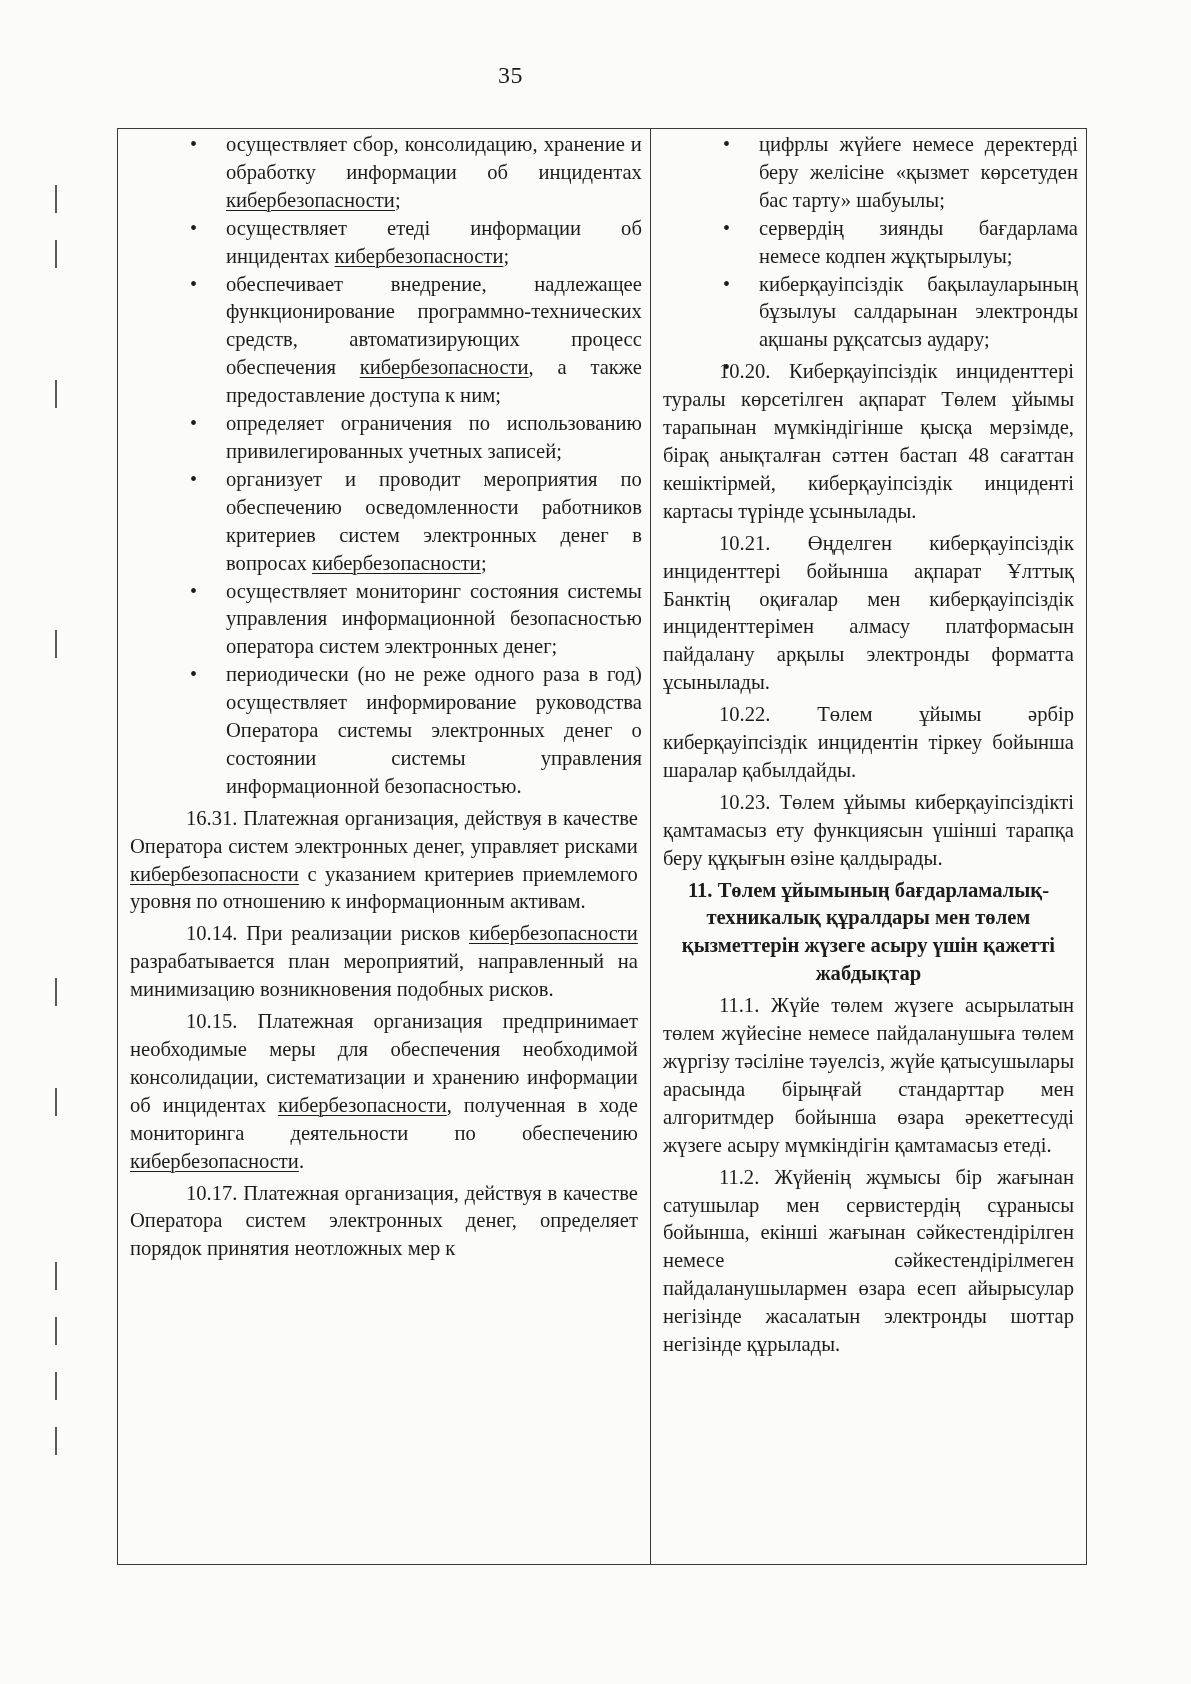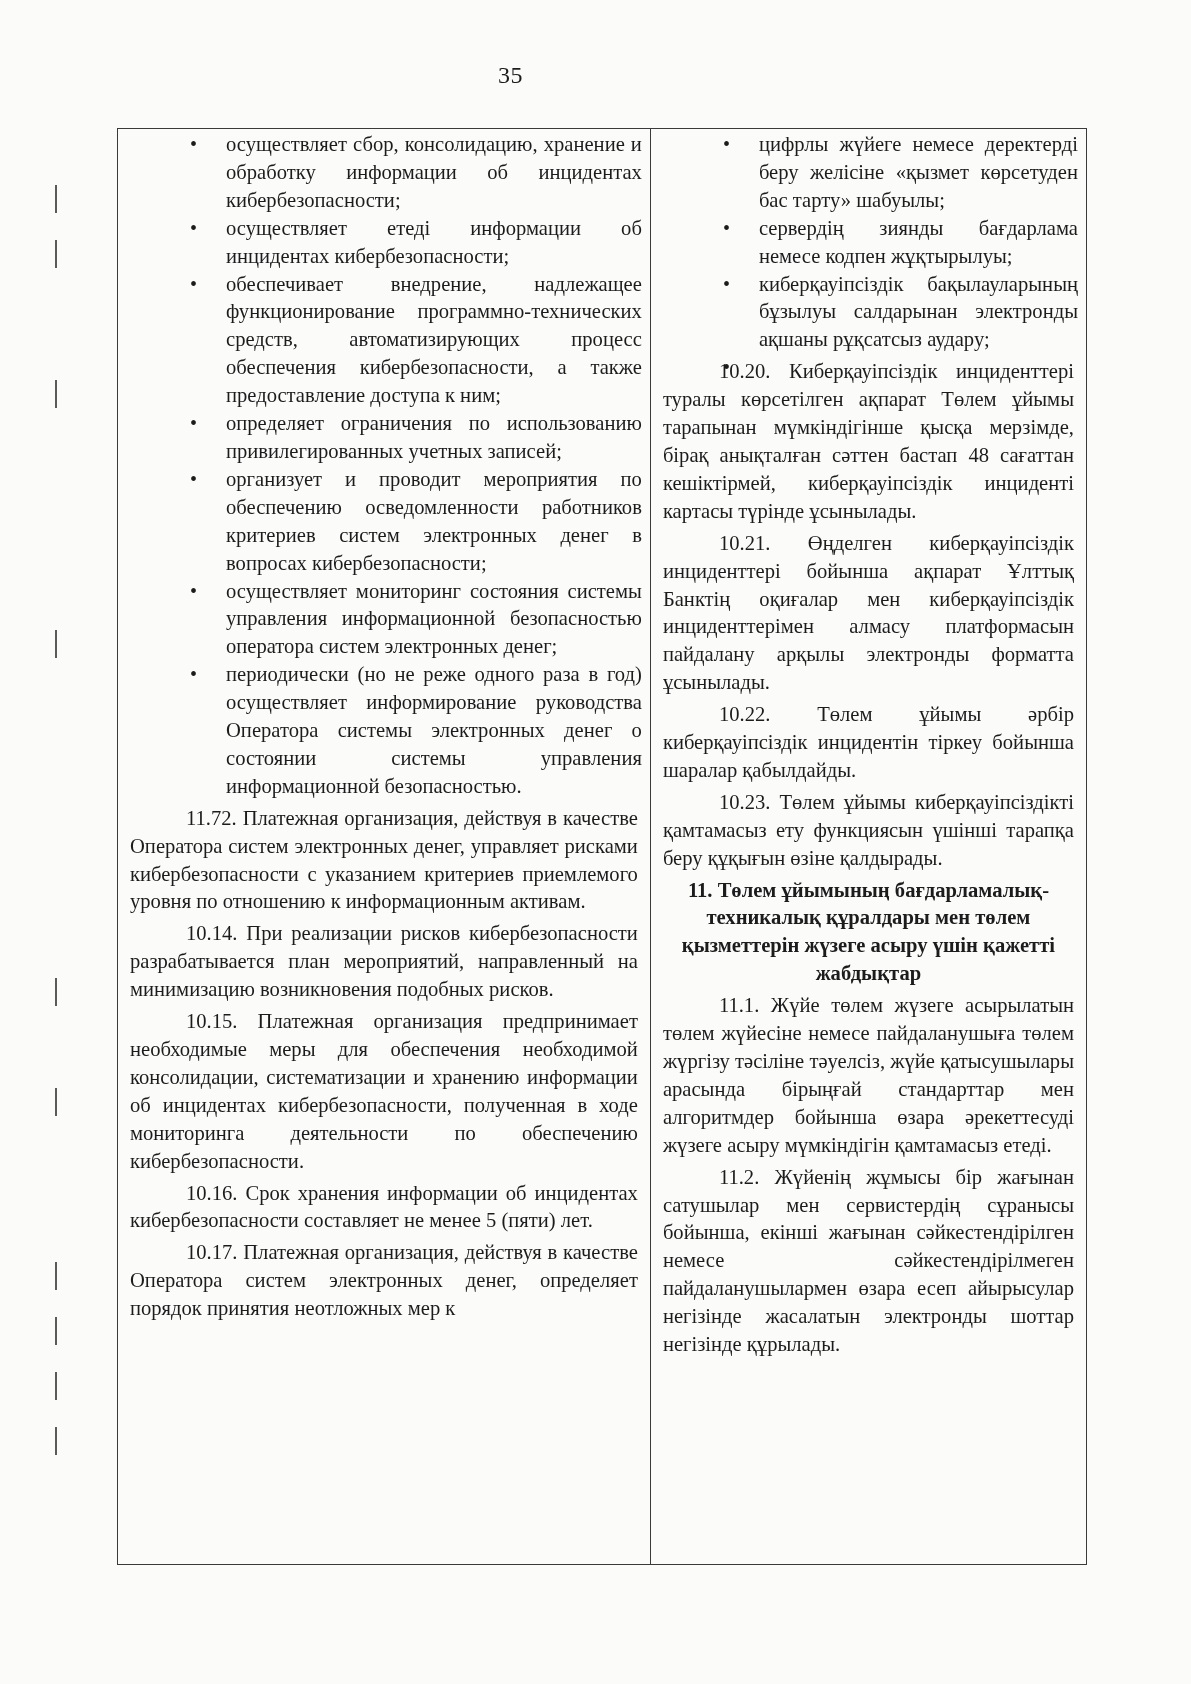--- a/index.html
+++ b/index.html
@@ -22,21 +22,21 @@
     .col { box-sizing: border-box; overflow: hidden; font-size: 20.6px; line-height: 27.9px; }
     .col-left { width: 534px; border-right: 1.5px solid #3a3a3a; padding: 2px 8px 0 8px; }
     .col-right { width: 436px; padding: 2px 8px 0 8px; }
     .para { text-align: justify; margin: 4px; text-indent: 56px; }
     ul.bullets { list-style: none; margin: 0; padding: 0; }
     ul.bullets li { position: relative; padding-left: 100px; text-align: justify; }
     .col-right ul.bullets li { padding-left: 100px; }
     ul.bullets li .bullet {
       position: absolute; left: 64px; top: 0; font-size: 20px;
     }
-    .u { text-decoration-thickness: 1px; text-underline-offset: 3px; }
+    .u { text-decoration: underline; text-decoration-thickness: 1px; text-underline-offset: 3px; }
     .heading {
       font-weight: bold; text-align: center; margin: 4px; padding: 0 8px;
       font-size: 20.6px; line-height: 27.9px;
     }
   </style>
 </head>
 <body>
 
 <div class="page-number">35</div>
 
@@ -58,24 +58,23 @@
     <ul class="bullets" id="left-bullets">
         <li><span class="bullet">•</span><span>осуществляет сбор, консолидацию, хранение и обработку информации об инцидентах </span><span class="u">кибербезопасности</span><span>;</span></li>
         <li><span class="bullet">•</span><span>осуществляет етеді информации об инцидентах </span><span class="u">кибербезопасности</span><span>;</span></li>
         <li><span class="bullet">•</span><span>обеспечивает внедрение, надлежащее функционирование программно-технических средств, автоматизирующих процесс обеспечения </span><span class="u">кибербезопасности</span><span>, а также предоставление доступа к ним;</span></li>
         <li><span class="bullet">•</span><span>определяет ограничения по использованию привилегированных учетных записей;</span></li>
         <li><span class="bullet">•</span><span>организует и проводит мероприятия по обеспечению осведомленности работников критериев систем электронных денег в вопросах </span><span class="u">кибербезопасности</span><span>;</span></li>
         <li><span class="bullet">•</span><span>осуществляет мониторинг состояния системы управления информационной безопасностью оператора систем электронных денег;</span></li>
         <li><span class="bullet">•</span><span>периодически (но не реже одного раза в год) осуществляет информирование руководства Оператора системы электронных денег о состоянии системы управления информационной безопасностью.</span></li>
       </ul>
     <div id="left-paras">
-        <p class="para"><span>11.72. Платежная организация, действуя в качестве Оператора систем электронных денег, управляет рисками </span><span class="u">кибербезопасности</span><span> с указанием критериев приемлемого уровня по отношению к информационным активам.</span></p>
+        <p class="para"><span>16.31. Платежная организация, действуя в качестве Оператора систем электронных денег, управляет рисками </span><span class="u">кибербезопасности</span><span> с указанием критериев приемлемого уровня по отношению к информационным активам.</span></p>
         <p class="para"><span>10.14. При реализации рисков </span><span class="u">кибербезопасности     </span><span>разрабатывается план мероприятий, направленный на минимизацию возникновения подобных рисков.</span></p>
         <p class="para"><span>10.15. Платежная организация предпринимает необходимые меры для обеспечения необходимой консолидации, систематизации и хранению информации об инцидентах </span><span class="u">кибербезопасности</span><span>, полученная в ходе мониторинга деятельности по обеспечению </span><span class="u">кибербезопасности</span><span>.</span></p>
-        <p class="para"><span>10.16. Срок хранения информации об инцидентах </span><span class="u">кибербезопасности </span><span>составляет не менее 5 (пяти) лет.</span></p>
         <p class="para"><span>10.17. Платежная организация, действуя в качестве Оператора систем электронных денег, определяет порядок принятия неотложных мер к</span></p>
       </div>
   </div>
   <div class="col col-right">
     <ul class="bullets" id="right-bullets">
         <li><span class="bullet">•</span><span>цифрлы жүйеге немесе деректерді беру желісіне «қызмет көрсетуден бас тарту» шабуылы;</span></li>
         <li><span class="bullet">•</span><span>сервердің зиянды бағдарлама немесе кодпен жұқтырылуы;</span></li>
         <li><span class="bullet">•</span><span>киберқауіпсіздік бақылауларының бұзылуы салдарынан электронды ақшаны рұқсатсыз аудару;</span></li>
         <li><span class="bullet">•</span></li>
       </ul>

